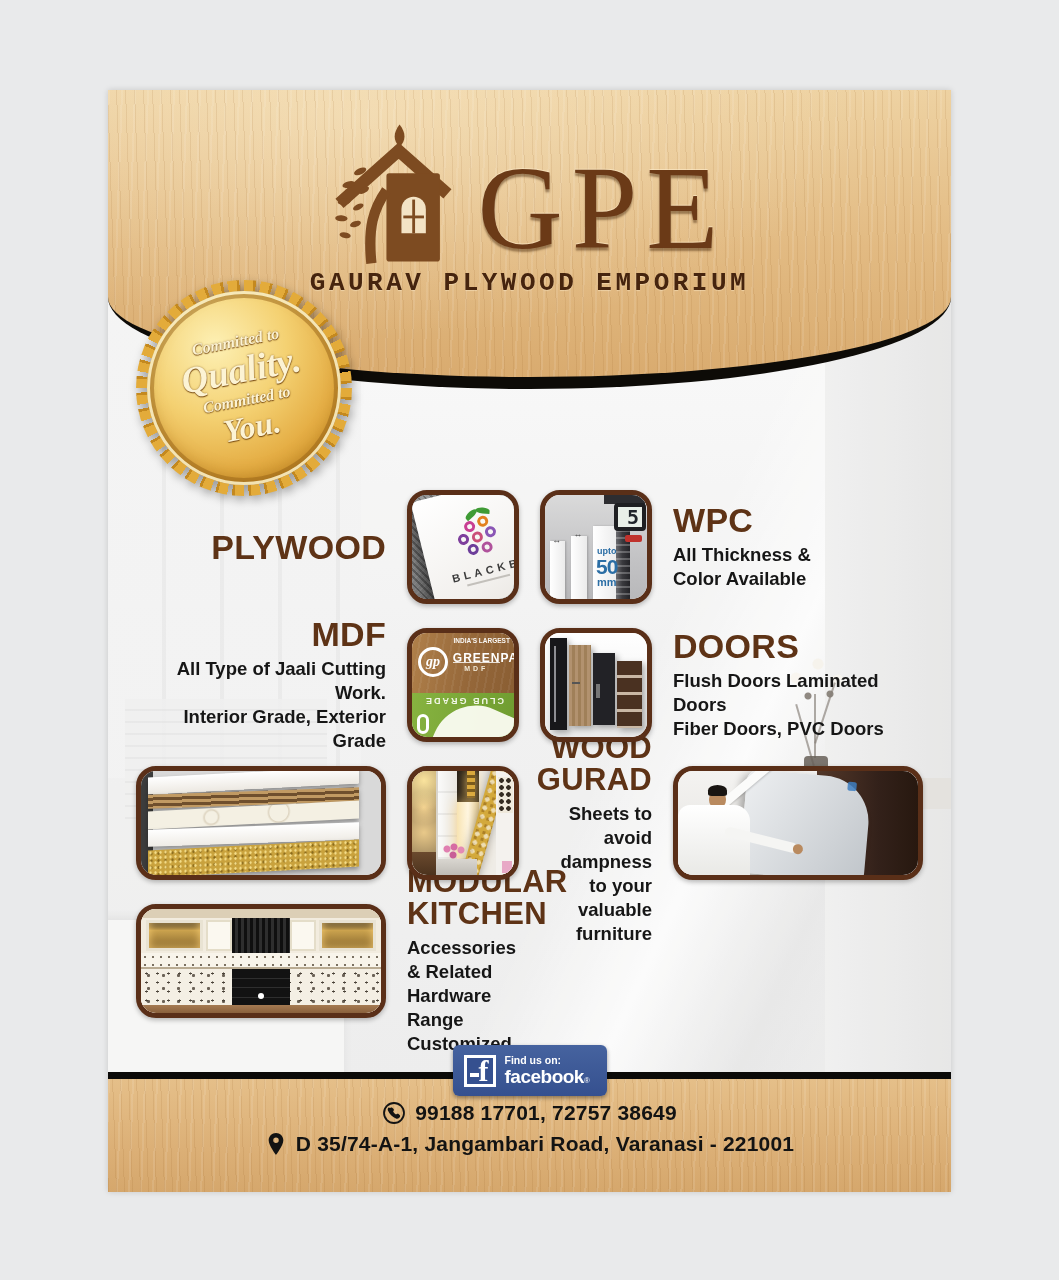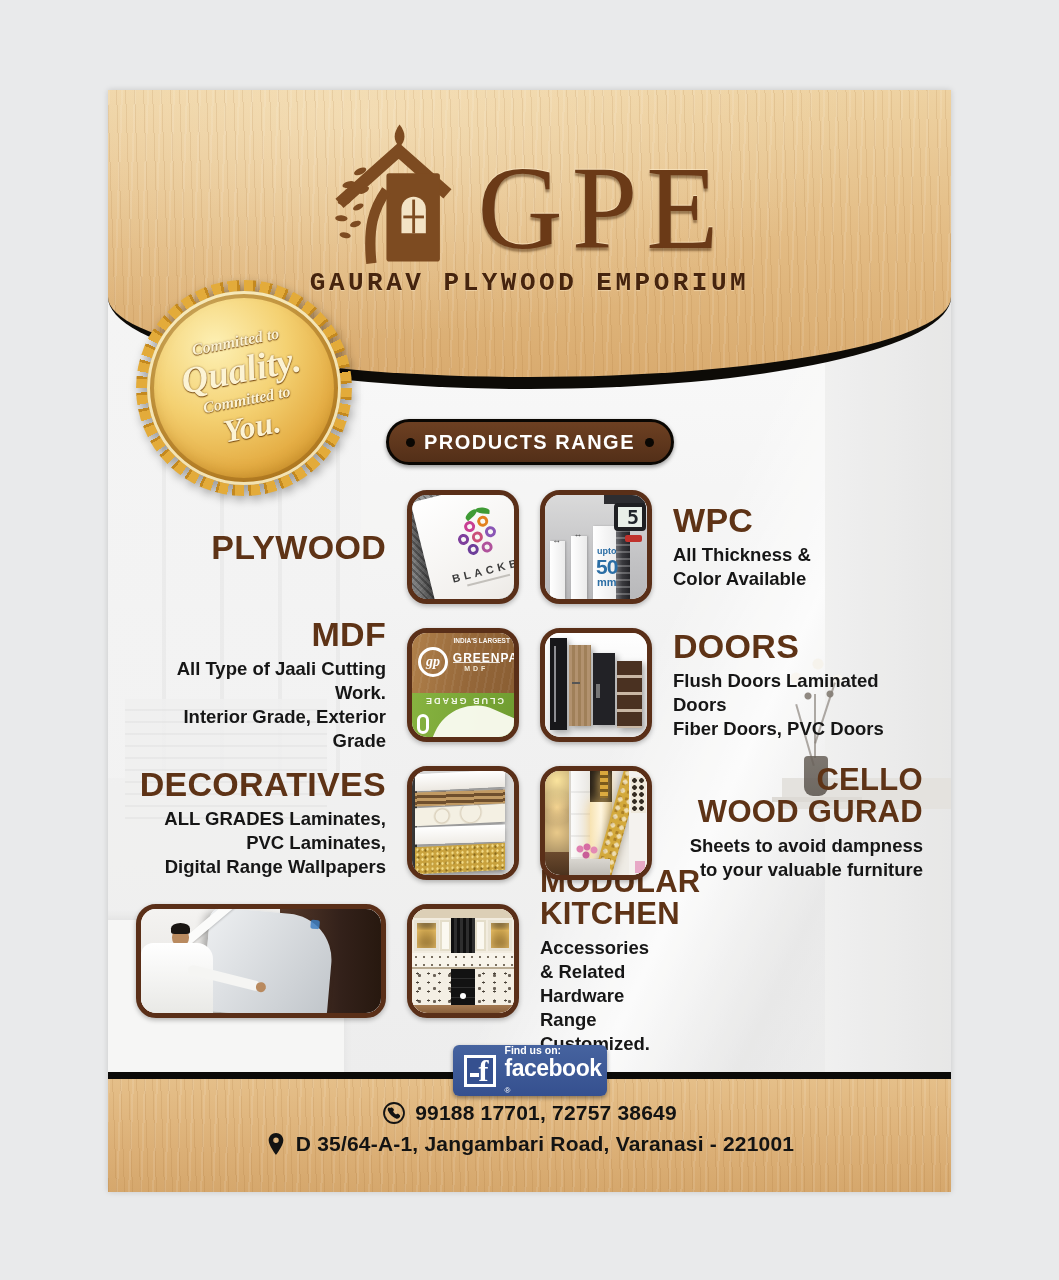--- a/index.html
+++ b/index.html
@@ -242,21 +242,21 @@
   
   .fb{position:absolute;left:50%;top:955px;transform:translateX(-50%);width:154px;height:51px;z-index:6;
       background:linear-gradient(180deg,#46639f,#35508f);border-radius:6px;display:flex;align-items:center;
       gap:9px;padding:0 11px;box-shadow:0 2px 4px rgba(0,0,0,.4);}
   .fb-f{position:relative;width:32px;height:32px;border:3px solid #fff;background:#35508f;flex:0 0 auto;
         display:flex;align-items:flex-end;justify-content:center;overflow:hidden;}
   .fb-f span{color:#fff;font-family:"Liberation Serif",serif;font-weight:700;font-size:30px;line-height:.82;margin-right:-8px;}
   .fb-f::after{content:'';position:absolute;left:3px;right:14px;bottom:7px;height:4px;background:#fff;}
   .fb-txt{color:#fff;line-height:1;}
   .fb-txt .f1{display:block;font-size:10.5px;font-weight:700;margin-bottom:1px;}
-  .fb-txt .f2{display:inline-block;font-size:23px;font-weight:700;letter-spacing:-.5px;}
+  .fb-txt .f2{display:inline-block;font-size:19px;font-weight:700;letter-spacing:-.5px;}
   .fb-txt .reg{font-size:8px;vertical-align:baseline;}
 
   
   .foot-line{position:absolute;left:0;right:0;top:982px;height:7px;background:#0b0a08;z-index:5;}
   .foot-wood{position:absolute;left:0;right:0;top:989px;bottom:0;z-index:4;
       background-image:
         repeating-linear-gradient(88deg,rgba(150,95,35,.13) 0 1px,transparent 1px 8px),
         repeating-linear-gradient(92deg,rgba(255,255,255,.10) 0 2px,transparent 2px 12px),
         linear-gradient(180deg,#e5bf89,#dcb077 60%,#d5a76c);
       display:flex;flex-direction:column;align-items:center;padding-top:22px;}
@@ -318,25 +318,20 @@
       <div class="disc">
         <div class="stxt">
           <div class="small">Committed to</div>
           <div class="big1">Quality.</div>
           <div class="small">Committed to</div>
           <div class="big2">You.</div>
         </div>
       </div>
     </div>
 
-    <div class="range-pill">
-      <div class="dot l"></div>
-      <span>PRODUCTS RANGE</span>
-      <div class="dot r"></div>
-    </div>
 
     <div class="grid">
 
       <div class="cell left">
         <div class="ptitle">PLYWOOD</div>
       </div>
       <div class="thumb">
         <div class="fill t-ply">
           <div class="card">
             <div class="berry">
@@ -412,28 +407,20 @@
         </div>
       </div>
       <div class="cell right">
         <div class="ptitle">DOORS</div>
         <div class="pdesc">
           <span>Flush Doors Laminated Doors</span>
           <span>Fiber Doors, PVC Doors</span>
         </div>
       </div>
 
-      <div class="cell left">
-        <div class="ptitle">DECORATIVES</div>
-        <div class="pdesc">
-          <span>ALL GRADES Laminates,</span>
-          <span>PVC Laminates,</span>
-          <span>Digital Range Wallpapers</span>
-        </div>
-      </div>
       <div class="thumb">
         <div class="fill t-dec">
           <div class="slab s1"></div>
             <div class="slab s2"></div>
             <div class="slab s3"></div>
           <div class="slab s4"></div>
             <div class="slab s5"></div>
         </div>
       </div>
       <div class="thumb">
@@ -519,18 +506,18 @@
         <svg width="24" height="24" viewBox="0 0 24 24">
           <circle cx="12" cy="12" r="10" fill="none" stroke="#131313" stroke-width="1.8"></circle>
           <path d="M8.3 6.9c.6-.6 1.6-.6 2.2 0l.9.9c.6.6.6 1.5.1 2.1l-.5.7c.8 1.2 1.8 2.2 3 3l.7-.5c.6-.5 1.5-.4 2.1.1l.9.9c.6.6.6 1.6 0 2.2l-.7.7c-.8.8-2 1-3.1.6-3.7-1.6-6.4-4.3-8-8-.4-1.1-.2-2.3.6-3.1z" fill="#131313"></path>
         </svg>
         <span class="c-txt">99188 17701, 72757 38649</span>
       </div>
       <div class="c-row">
         <svg width="22" height="24" viewBox="0 0 24 26">
           <path d="M12 1C7.6 1 4 4.5 4 8.9 4 14.6 12 25 12 25s8-10.4 8-16.1C20 4.5 16.4 1 12 1zm0 10.8a3 3 0 1 1 0-6 3 3 0 0 1 0 6z" fill="#131313"></path>
         </svg>
-        <span class="c-txt">D 35/64-A-1, Jangambari Road, Varanasi - 221001</span>
+        <span class="c-txt">D 35/74-A-1, Jangambari Road, Varanasi - 221001</span>
       </div>
     </div>
 
   </div>
 </div>
 
 </body></html>

